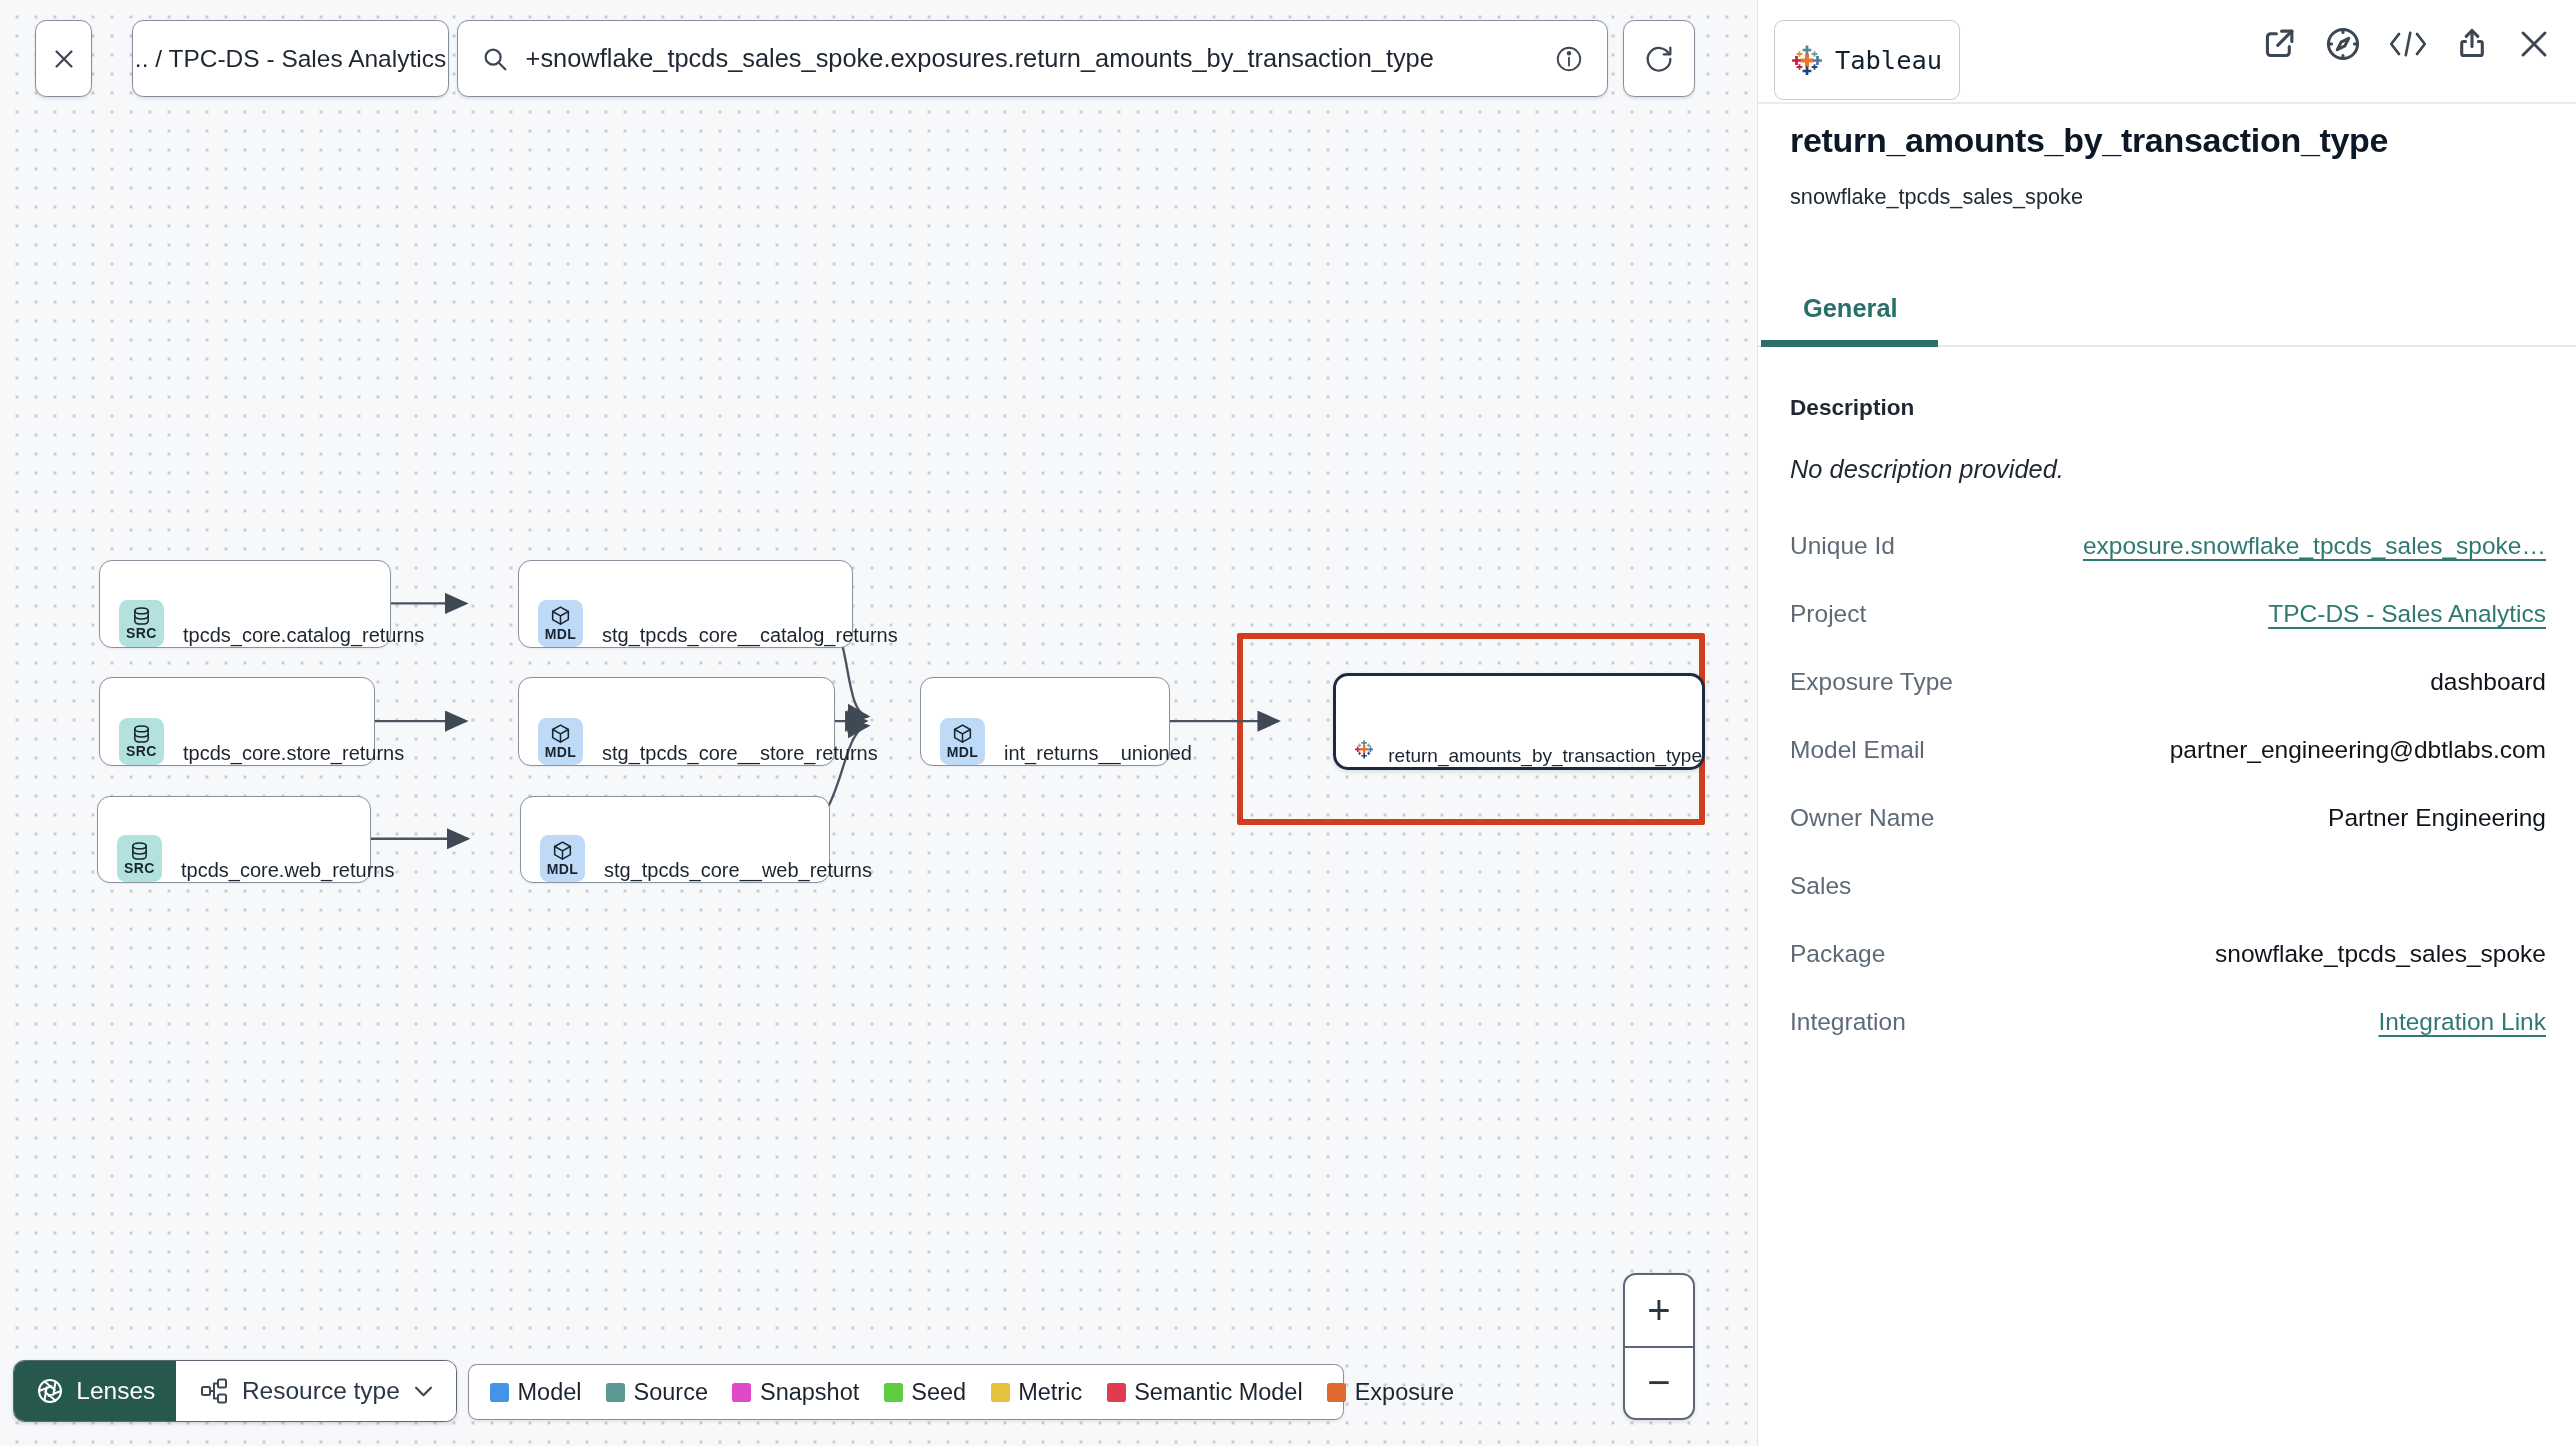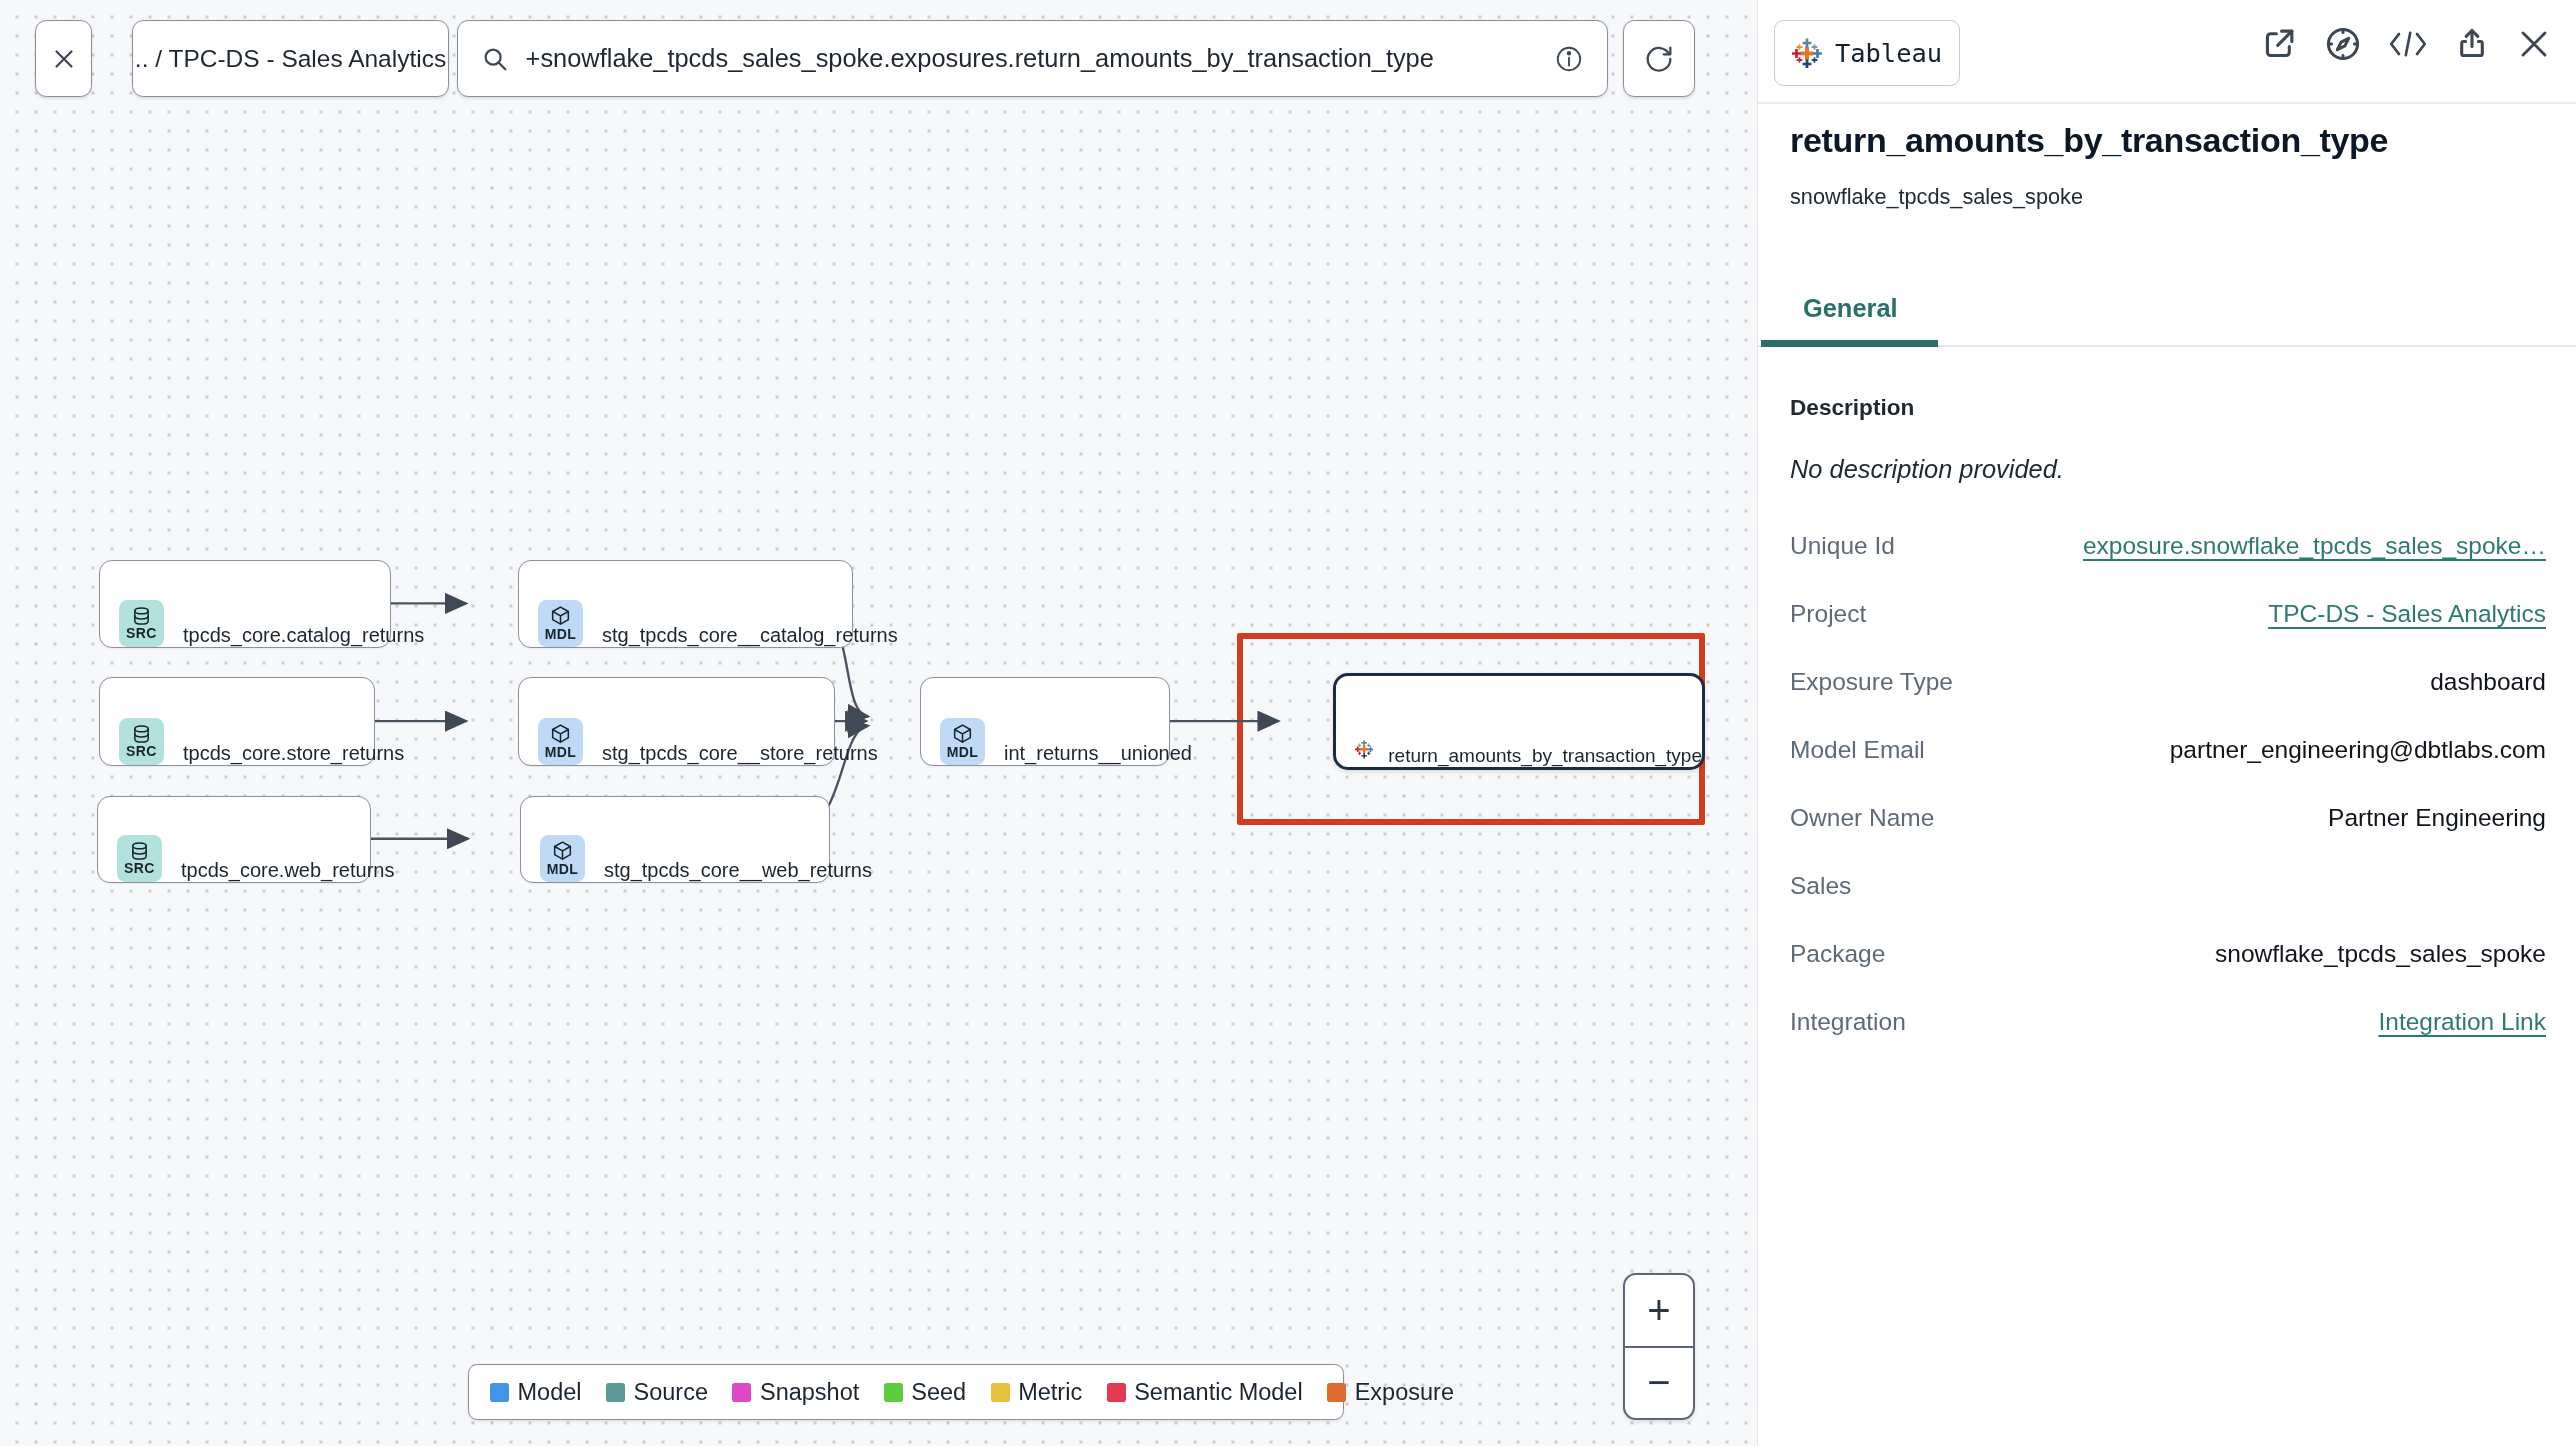--- a/index.html
+++ b/index.html
@@ -60,21 +60,21 @@
   .zoom-pill { position:absolute; left:1623px; top:1273px; width:72px; height:147px;
     background:#fff; border:2.4px solid #5d6675; border-radius:13px; overflow:hidden;
     display:flex; flex-direction:column; box-shadow:0 1.9px 3.8px rgba(16,24,40,.12); }
   .zoom-half { flex:1; display:flex; align-items:center; justify-content:center;
     font-size:40px; color:#2b3644; }
   .zoom-half:first-child { border-bottom:2.4px solid #5d6675; }
 
   
   .panel { position:absolute; left:1757px; top:0; width:819px; height:1446px; background:#fff;
     border-left:0.9px solid #e2e4e8; }
-  .chip { position:absolute; left:16px; top:20px; height:66px; display:flex; align-items:center;
+  .chip { position:absolute; left:16px; top:20px; height:80px; display:flex; align-items:center;
     gap:13px; padding:0 17px; border:1.9px solid #c6cbd2; border-radius:9.4px; background:#fff; }
   .chip-text { font-family:"DejaVu Sans Mono", monospace; font-size:25.4px; color:#13202e; }
   .panel-icons { position:absolute; right:25.4px; top:24.5px; display:flex; gap:27px; align-items:center; }
   .panel-icons svg { cursor:pointer; }
   .hdr-divider { position:absolute; left:0; top:102px; width:819px; height:1.9px; background:#e8eaed; }
   .panel-title { position:absolute; left:32px; top:121px; width:753px; font-size:34px;
     font-weight:700; color:#0d1826; letter-spacing:-0.3px; white-space:nowrap; }
   .panel-subtitle { position:absolute; left:32px; top:184px; font-size:21.7px; color:#212b36; }
 
   .tab { position:absolute; left:45px; top:294px; font-size:25.4px; font-weight:700; color:#2a6f68; }
@@ -235,20 +235,41 @@
       <span class="node-label">int_returns__unioned</span>
     </div>
 
     <div class="node node-exposure" style="left:1293px; top:673px; width:372px; height:97px;">
       <svg width="36" height="36" viewBox="0 0 30 30">
           <use href="#tableau-logo"></use>
         </svg>
       <span class="node-label">return_amounts_by_transaction_type</span>
     </div>
 
+    <div class="lens-pill">
+      <div class="lens-seg">
+        <svg width="30" height="30" viewBox="0 0 30 30" style="stroke:#fff;fill:none;stroke-width:2;stroke-linecap:round">
+          <circle cx="15" cy="15" r="11"></circle>
+          <path d="M26,15 L13.4,19.7 M20.5,24.5 L10.1,15.9 M9.5,24.5 L11.7,11.2 M4,15 L16.6,10.3 M9.5,5.5 L19.9,14.1 M20.5,5.5 L18.3,18.8"></path>
+        </svg>
+        <span>Lenses</span>
+      </div>
+      <div class="rt-seg">
+        <svg class="icon" width="30" height="30" viewBox="0 0 30 30" style="stroke-width:2">
+            <rect x="3" y="11" width="8" height="8" rx="1.5"></rect>
+            <rect x="19" y="3.5" width="8" height="8" rx="1.5"></rect>
+            <rect x="19" y="18.5" width="8" height="8" rx="1.5"></rect>
+            <path d="M11,15 H15 M15,15 V7.5 H19 M15,15 V22.5 H19"></path>
+          </svg>
+        <span>Resource type</span>
+        <svg class="icon" width="21" height="13" viewBox="0 0 22 14" style="stroke-width:2.4">
+            <path d="M3,3 L11,11 L19,3"></path>
+          </svg>
+      </div>
+    </div>
 
     <div class="legend-box">
       <div class="legend-item">
           <span class="swatch" style="background-color: rgb(67, 148, 229);"></span>
           <span class="legend-label">Model</span>
         </div>
       <div class="legend-item">
           <span class="swatch" style="background-color: rgb(91, 154, 148);"></span>
           <span class="legend-label">Source</span>
         </div>

